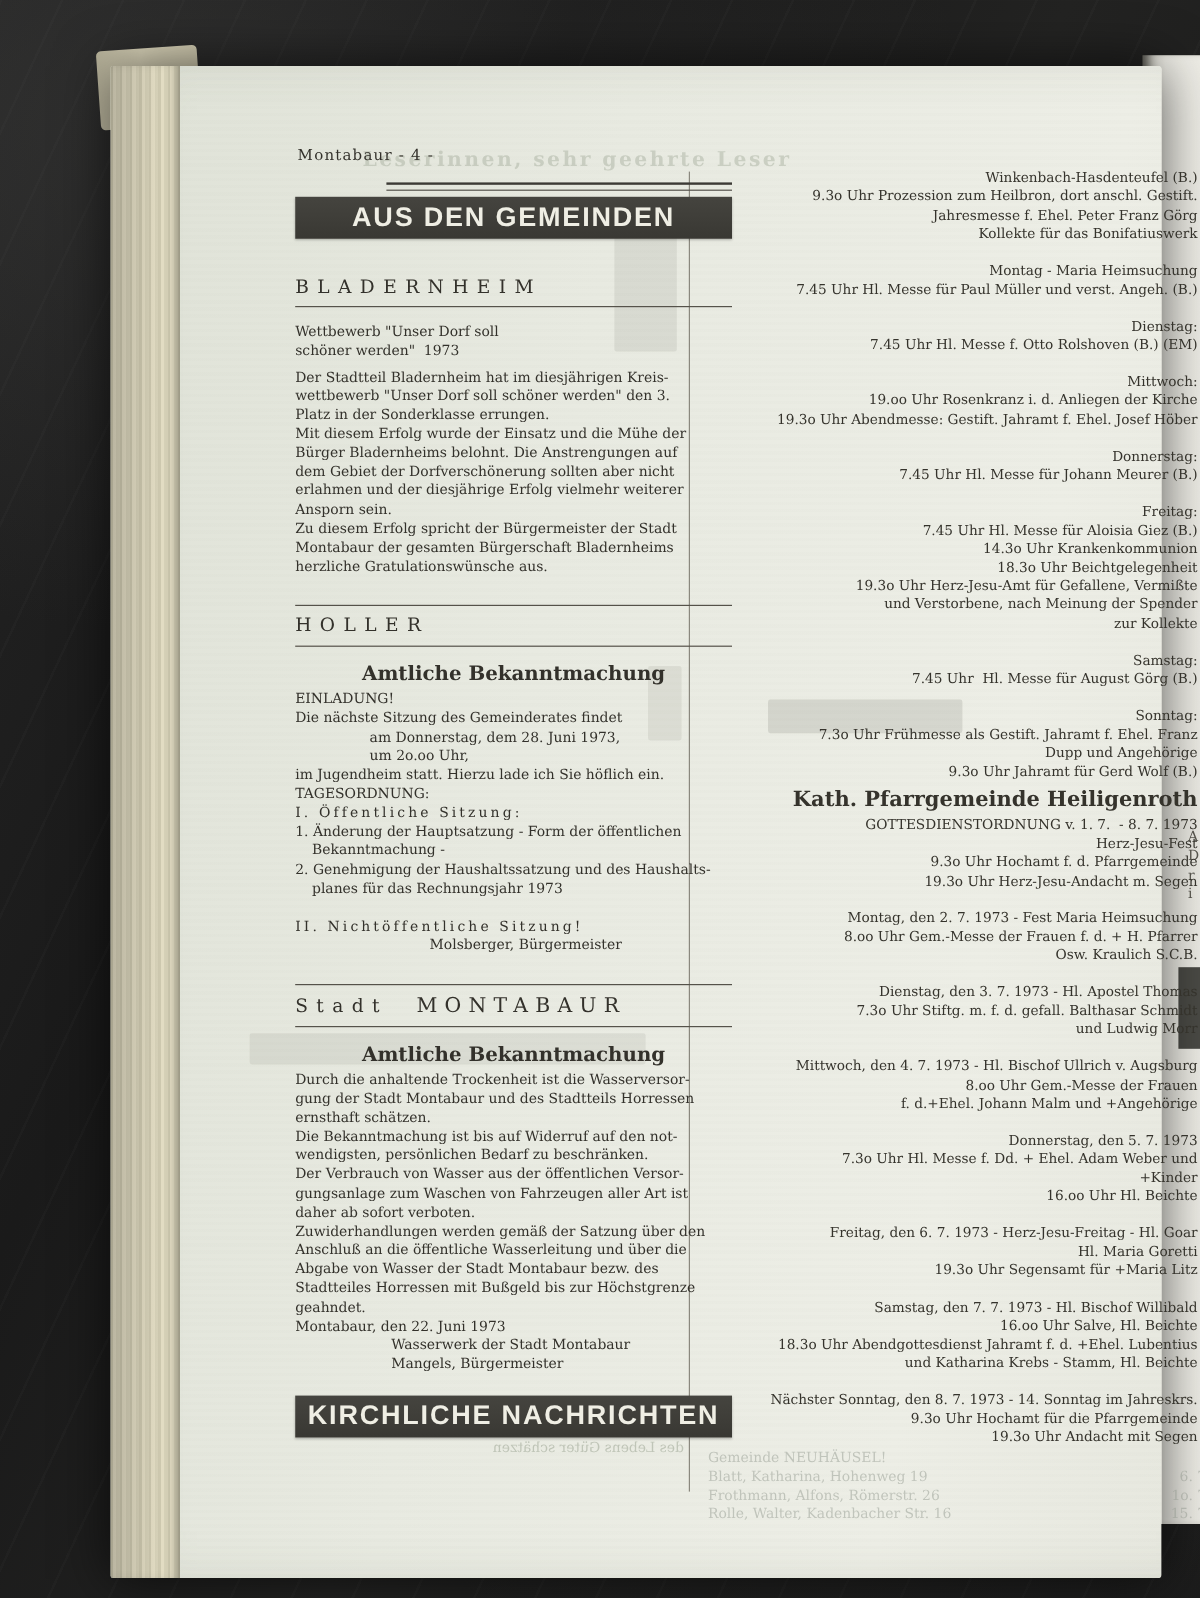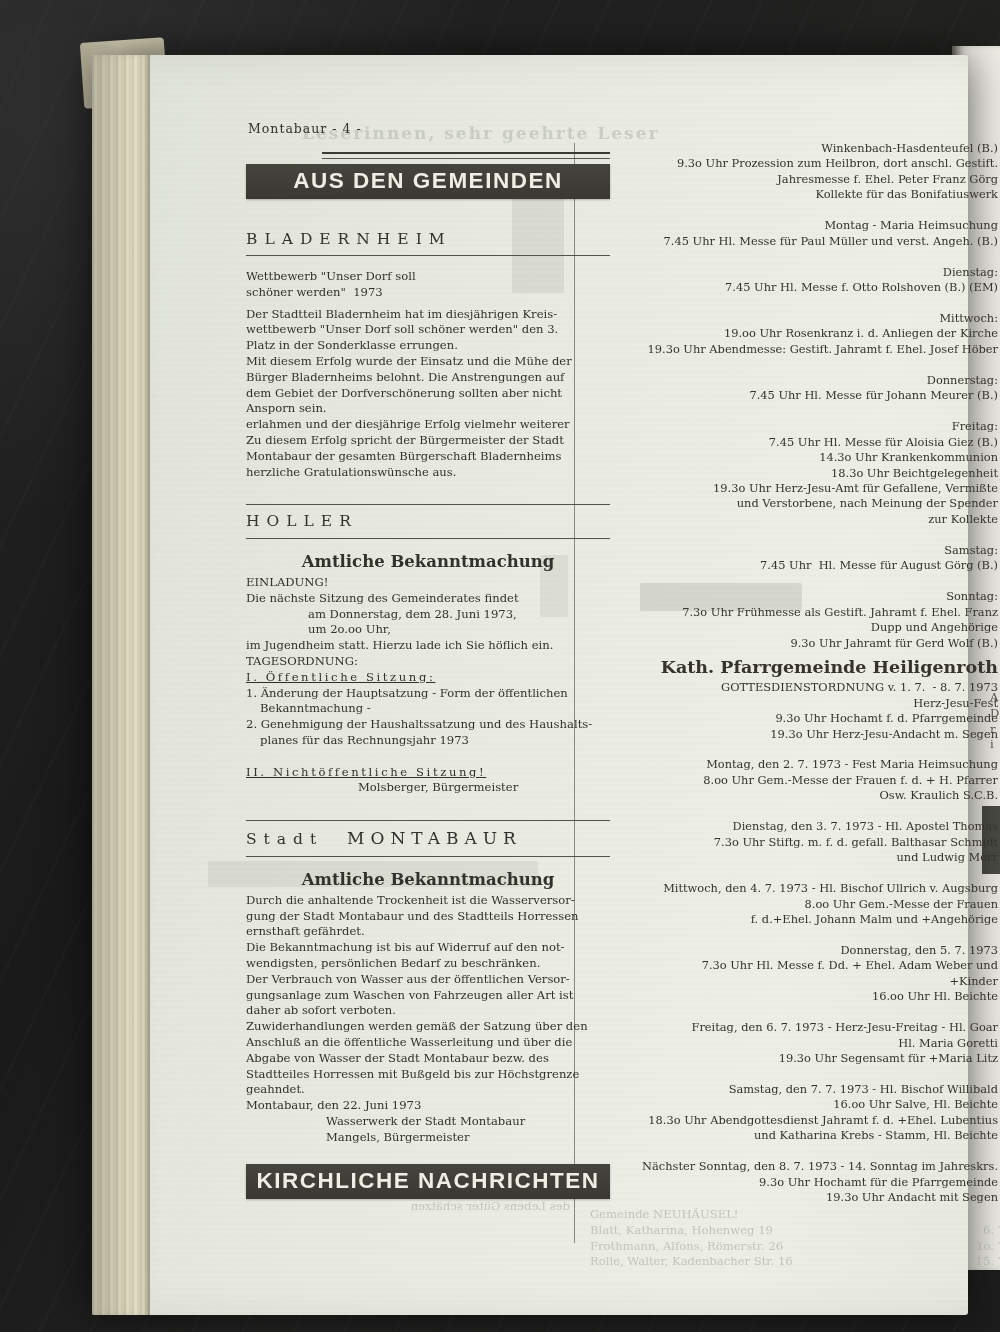--- a/index.html
+++ b/index.html
@@ -52,21 +52,21 @@
   .gb4{left:548px;top:528px;width:162px;height:28px;background:rgba(60,60,55,.13);}
   
   .lcol{position:absolute;left:115px;top:68px;width:364px;color:#33312b;margin-left:39px;}
   .rcol{position:absolute;left:520px;top:86px;width:386px;color:#35332c;text-align:right;}
   .ln{white-space:pre;font:11.6px/15.8px "DejaVu Serif",serif;}
   .rcol .ln{font-size:11.4px;line-height:15.45px;}
   .ind1{padding-left:14px;}
   .ind2{padding-left:62px;}
   .ind3{padding-left:80px;}
   .ind4{padding-left:112px;}
-  .spaced{letter-spacing:2.6px;text-decoration:underline;}
+  .spaced{letter-spacing:2.6px;}
   .page-num{font:12.5px/1 "DejaVu Serif",serif;letter-spacing:1px;margin:0 0 16px 2px;}
   .rule-top{width:288px;margin-left:auto;height:4px;border-top:2.5px solid #3c3a35;border-bottom:1px solid #55534c;}
   .banner{margin-top:5px;height:35px;display:flex;align-items:center;justify-content:center;
     background:linear-gradient(#45443f,#393833);color:#efeee4;
     font:700 22.5px/1 "Liberation Sans",sans-serif;letter-spacing:1.5px;
     box-shadow:0 1px 2px rgba(0,0,0,.25);}
   .banner.second{margin-top:18px;}
   .sec{margin-top:24px;}
   .sec-rule{border-top:1.5px solid #55524a;}
   .sec-title{font:15.5px/1 "DejaVu Serif",serif;letter-spacing:7px;padding:9px 0 8px;}
@@ -123,22 +123,22 @@
           <div class="ln">Wettbewerb "Unser Dorf soll</div>
           <div class="ln">schöner werden"  1973</div>
         </div>
       <div>
           <div class="ln">Der Stadtteil Bladernheim hat im diesjährigen Kreis-</div>
           <div class="ln">wettbewerb "Unser Dorf soll schöner werden" den 3.</div>
           <div class="ln">Platz in der Sonderklasse errungen.</div>
           <div class="ln">Mit diesem Erfolg wurde der Einsatz und die Mühe der</div>
           <div class="ln">Bürger Bladernheims belohnt. Die Anstrengungen auf</div>
           <div class="ln">dem Gebiet der Dorfverschönerung sollten aber nicht</div>
+          <div class="ln">erlahmen und der diesjährige Erfolg vielmehr weiterer</div>
           <div class="ln">Ansporn sein.</div>
-          <div class="ln">erlahmen und der diesjährige Erfolg vielmehr weiterer</div>
           <div class="ln">Zu diesem Erfolg spricht der Bürgermeister der Stadt</div>
           <div class="ln">Montabaur der gesamten Bürgerschaft Bladernheims</div>
           <div class="ln">herzliche Gratulationswünsche aus.</div>
         </div>
     </div>
 
     <div class="sec">
       <div class="sec-rule"></div>
       <div class="sec-title">HOLLER</div>
       <div class="sec-rule"></div>
@@ -165,21 +165,21 @@
       <div class="sec-rule"></div>
       <div class="sec-title stadt">
         <span>Stadt</span>&nbsp;
         <span class="sp">MONTABAUR</span>
       </div>
       <div class="sec-rule"></div>
       <div class="subhead">Amtliche Bekanntmachung</div>
       <div>
           <div class="ln">Durch die anhaltende Trockenheit ist die Wasserversor-</div>
           <div class="ln">gung der Stadt Montabaur und des Stadtteils Horressen</div>
-          <div class="ln">ernsthaft gefährdet.</div>
+          <div class="ln">ernsthaft schätzen.</div>
           <div class="ln">Die Bekanntmachung ist bis auf Widerruf auf den not-</div>
           <div class="ln">wendigsten, persönlichen Bedarf zu beschränken.</div>
           <div class="ln">Der Verbrauch von Wasser aus der öffentlichen Versor-</div>
           <div class="ln">gungsanlage zum Waschen von Fahrzeugen aller Art ist</div>
           <div class="ln">daher ab sofort verboten.</div>
           <div class="ln">Zuwiderhandlungen werden gemäß der Satzung über den</div>
           <div class="ln">Anschluß an die öffentliche Wasserleitung und über die</div>
           <div class="ln">Abgabe von Wasser der Stadt Montabaur bezw. des</div>
           <div class="ln">Stadtteiles Horressen mit Bußgeld bis zur Höchstgrenze</div>
           <div class="ln">geahndet.</div>

